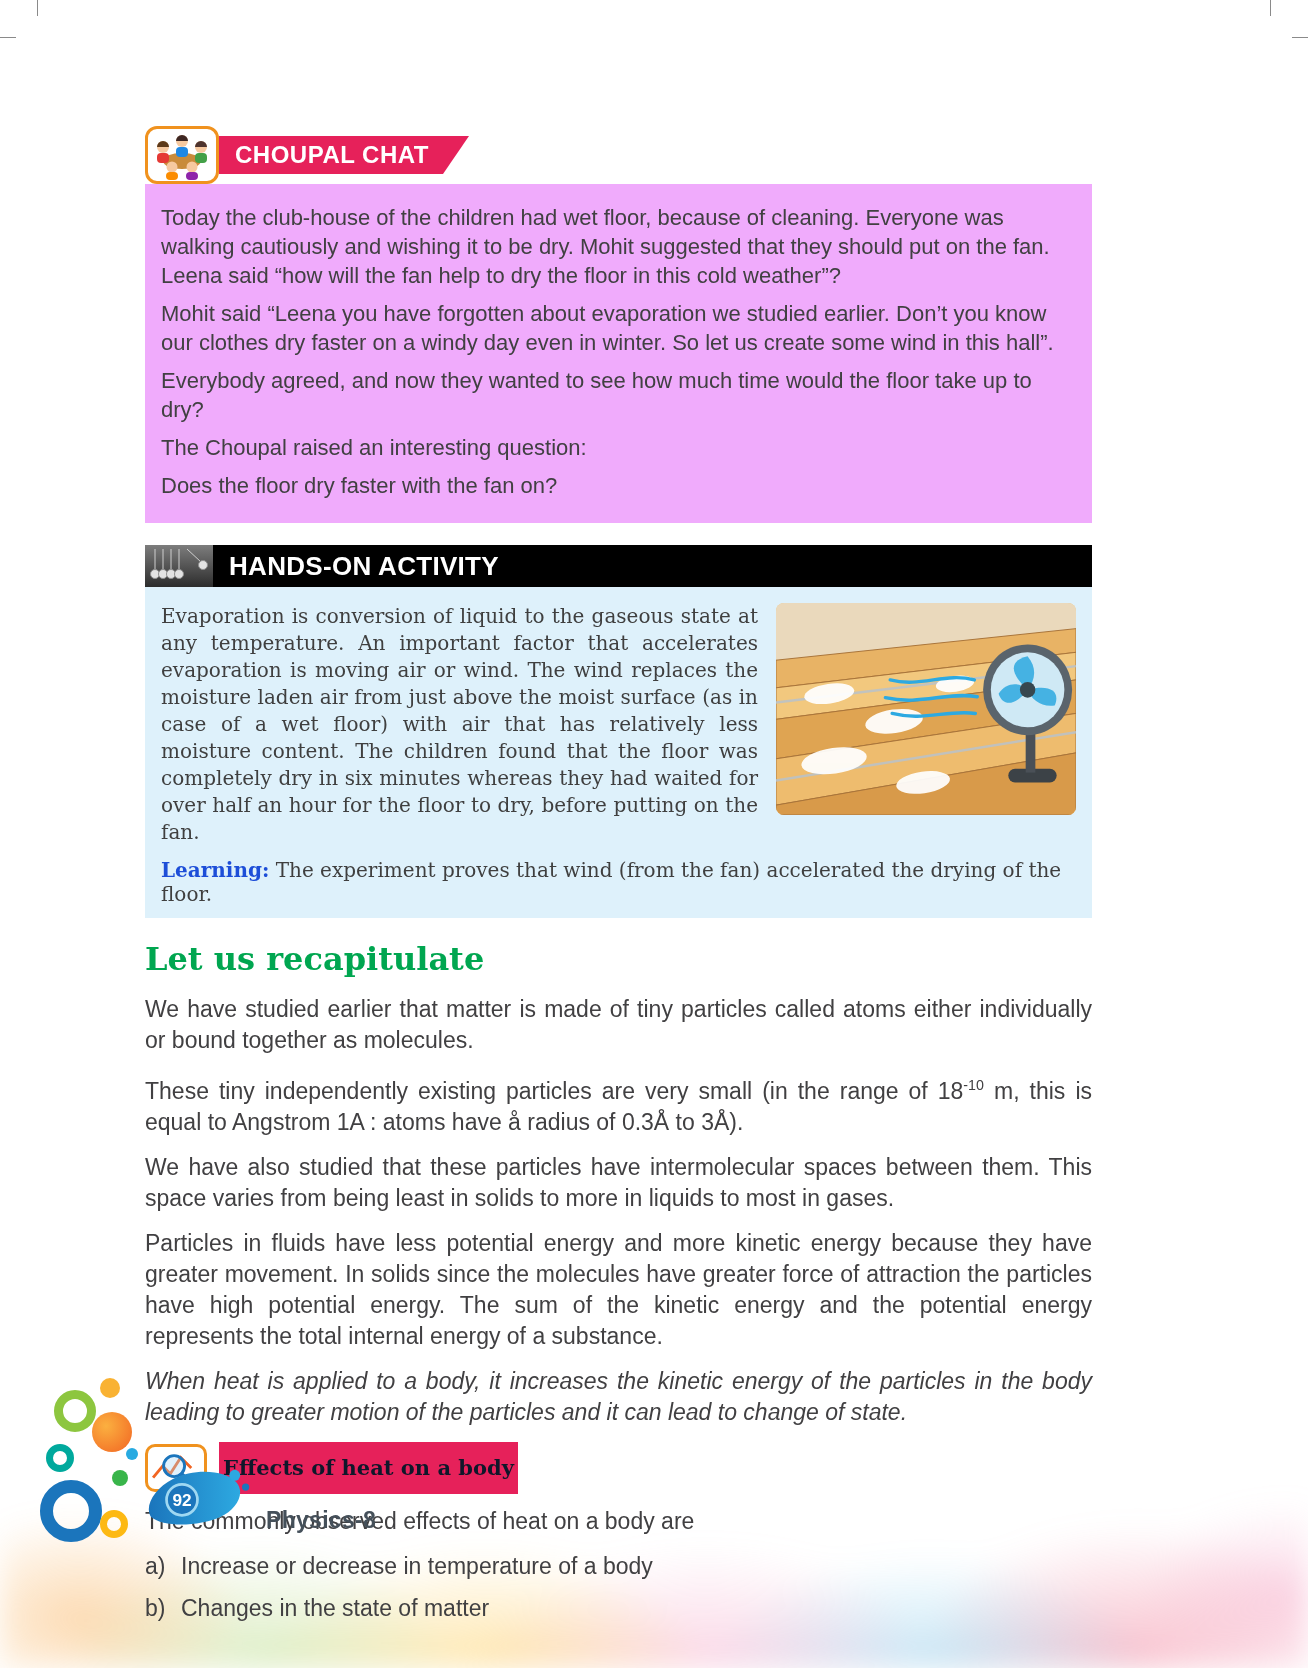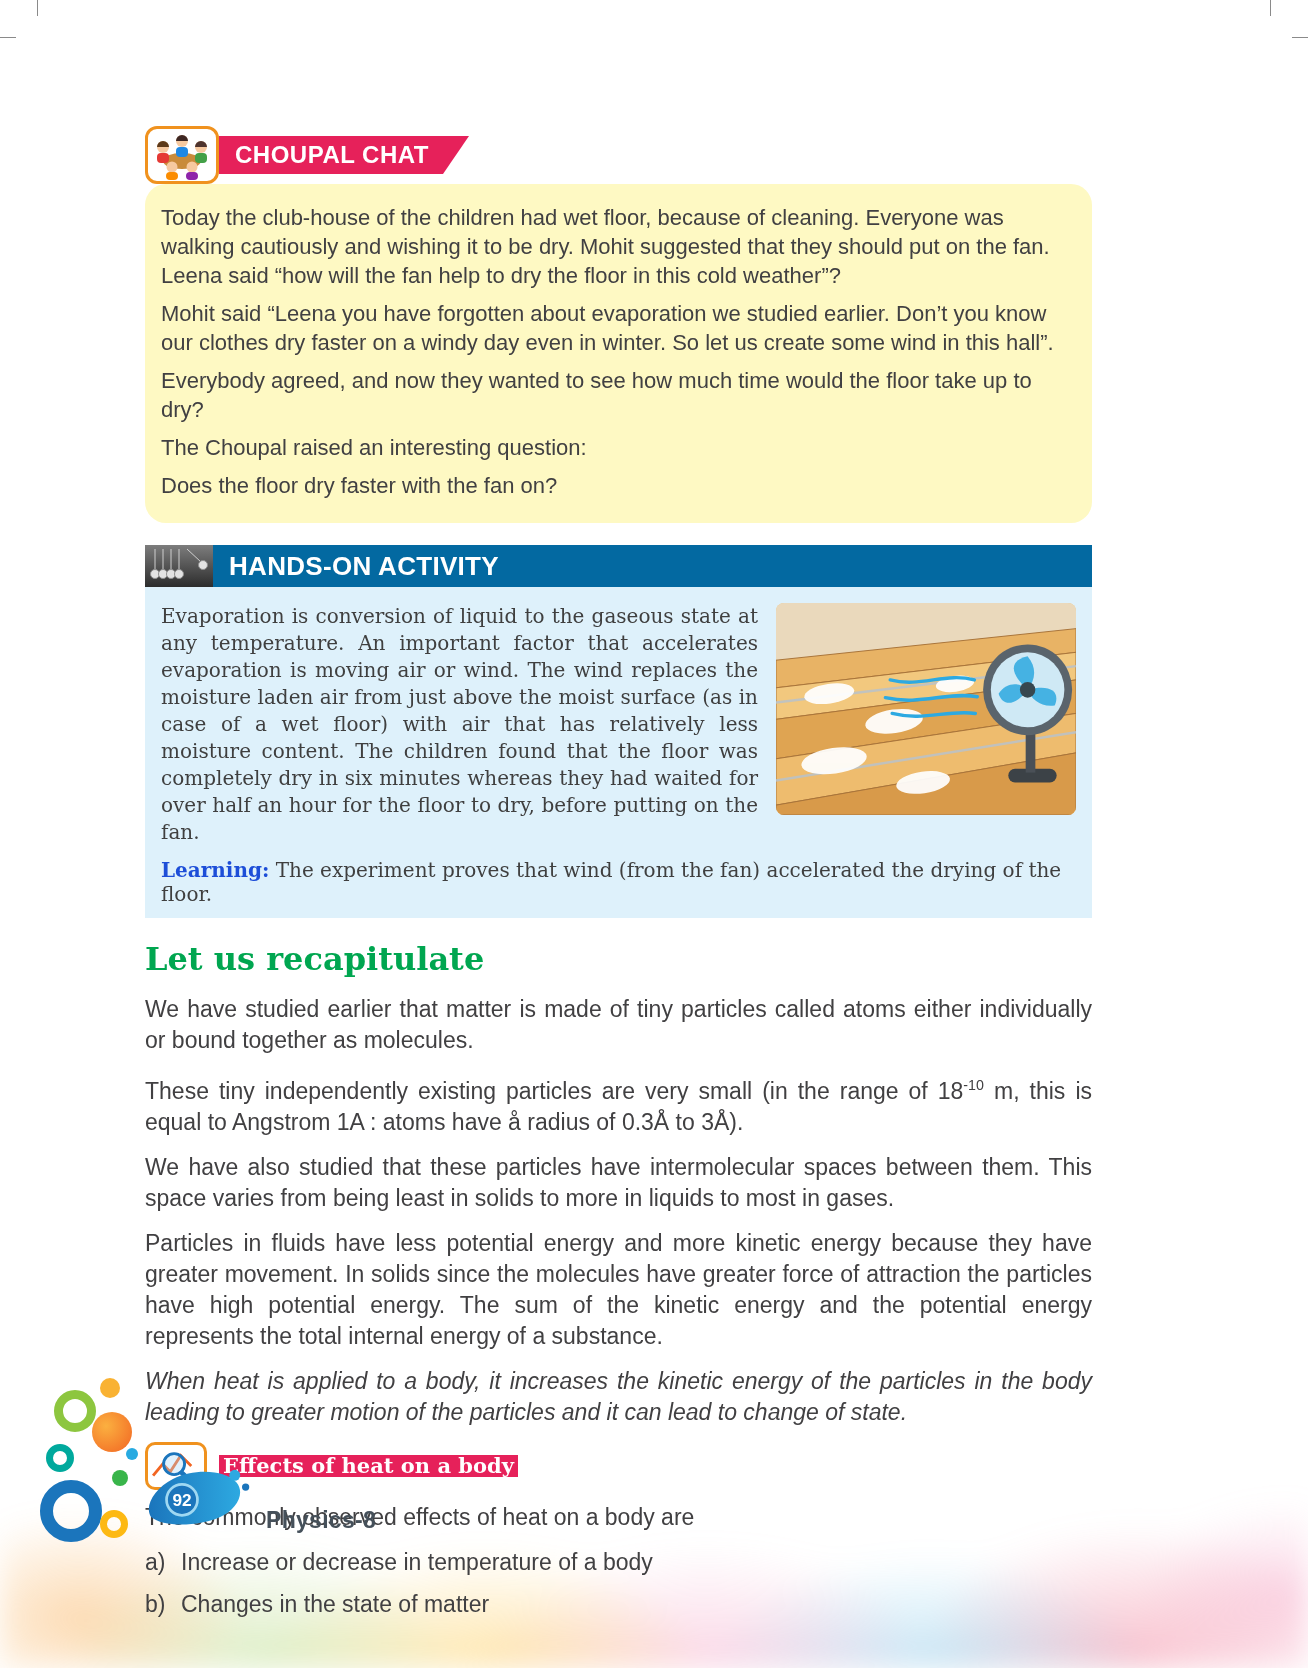--- a/index.html
+++ b/index.html
@@ -19,47 +19,47 @@
 
   
   .banner-row { display:flex; align-items:center; }
   .icon-box { flex:0 0 auto; }
   .choupal-icon { width:74px; height:58px; border:3px solid #f0921e; border-radius:12px;
                   background:#fff; display:flex; align-items:center; justify-content:center; overflow:hidden; }
   .choupal-banner { height:38px; line-height:38px; padding:0 40px 0 16px;
                     background:#e6215a; color:#fff; font-weight:bold; font-size:24px; letter-spacing:.5px;
                     clip-path:polygon(0 0, 100% 0, calc(100% - 26px) 100%, 0 100%); }
 
-  .pink-block { margin-top:0px; background:#fef9c3; padding:10px 16px 14px 16px;border-radius:21px; }
+  .pink-block { margin-top:0px; background:#f0abfc; padding:10px 16px 14px 16px; }
   .pink-block p { font-size:22px; line-height:29px; margin:9px 0; text-align:left; }
 
   .hands-row { margin-top:22px; display:flex; align-items:stretch; }
   .hands-icon { width:68px; height:42px; overflow:hidden; }
-  .hands-banner { flex:1; height:42px; background:#0369a1; color:#fff; font-weight:bold;
+  .hands-banner { flex:1; height:42px; background:#000000; color:#fff; font-weight:bold;
                   font-size:26px; line-height:42px; padding-left:16px; letter-spacing:.3px; }
 
   .blue-block { background:#def1fb; padding:16px 16px 12px 16px; }
   .blue-inner { display:flex; }
   .hands-body { width:597px; font-family:"DejaVu Serif", serif; font-size:20px; line-height:27px;
                 text-align:justify; color:#3f3f3f; }
   .fan-art { margin-left:18px; width:300px; height:212px; border-radius:8px; overflow:hidden; flex:0 0 auto; }
   .learning-line { margin-top:12px; font-family:"DejaVu Serif", serif; font-size:20px; color:#3f3f3f; }
   .learning-label { color:#1d4ed8; font-weight:bold; }
 
   .recap-heading { margin:22px 0 16px 0; font-family:"DejaVu Serif", serif; font-weight:bold;
                    font-size:32px; color:#00a650; }
   .recap p { font-size:23px; line-height:31px; margin:0 0 14px 0; text-align:justify; }
   .recap p.italic { font-style:italic; }
   sup { font-size:.62em; vertical-align:super; }
 
   .effects-row { display:flex; align-items:center; margin:4px 0 12px 0; }
   .effects-icon { width:62px; height:48px; border:3px solid #f0921e; border-radius:10px; background:#fff;
                   display:flex; align-items:center; justify-content:center; overflow:hidden; }
-  .effects-banner { margin-left:12px; height:22px; display:flex; align-items:center; padding:0 4px;
-                    background:#e6215a; color:#ffffff; font-family:"DejaVu Serif", serif;
+  .effects-banner { margin-left:12px; height:52px; display:flex; align-items:center; padding:0 4px;
+                    background:#e6215a; color:#0f172a; font-family:"DejaVu Serif", serif;
                     font-weight:bold; font-size:21px; }
 
   .intro-line { font-size:23px; line-height:31px; margin-bottom:12px; }
   .effects-list .item { display:flex; font-size:23px; line-height:31px; margin-bottom:11px; }
   .effects-list .marker { width:36px; flex:0 0 auto; }
 
   
   .footer { position:absolute; left:142px; top:1462px; display:flex; align-items:flex-end; z-index:5; }
   .footer-label { margin-left:4px; font-size:23px; font-weight:bold; color:#45505a; letter-spacing:.3px; }
 

